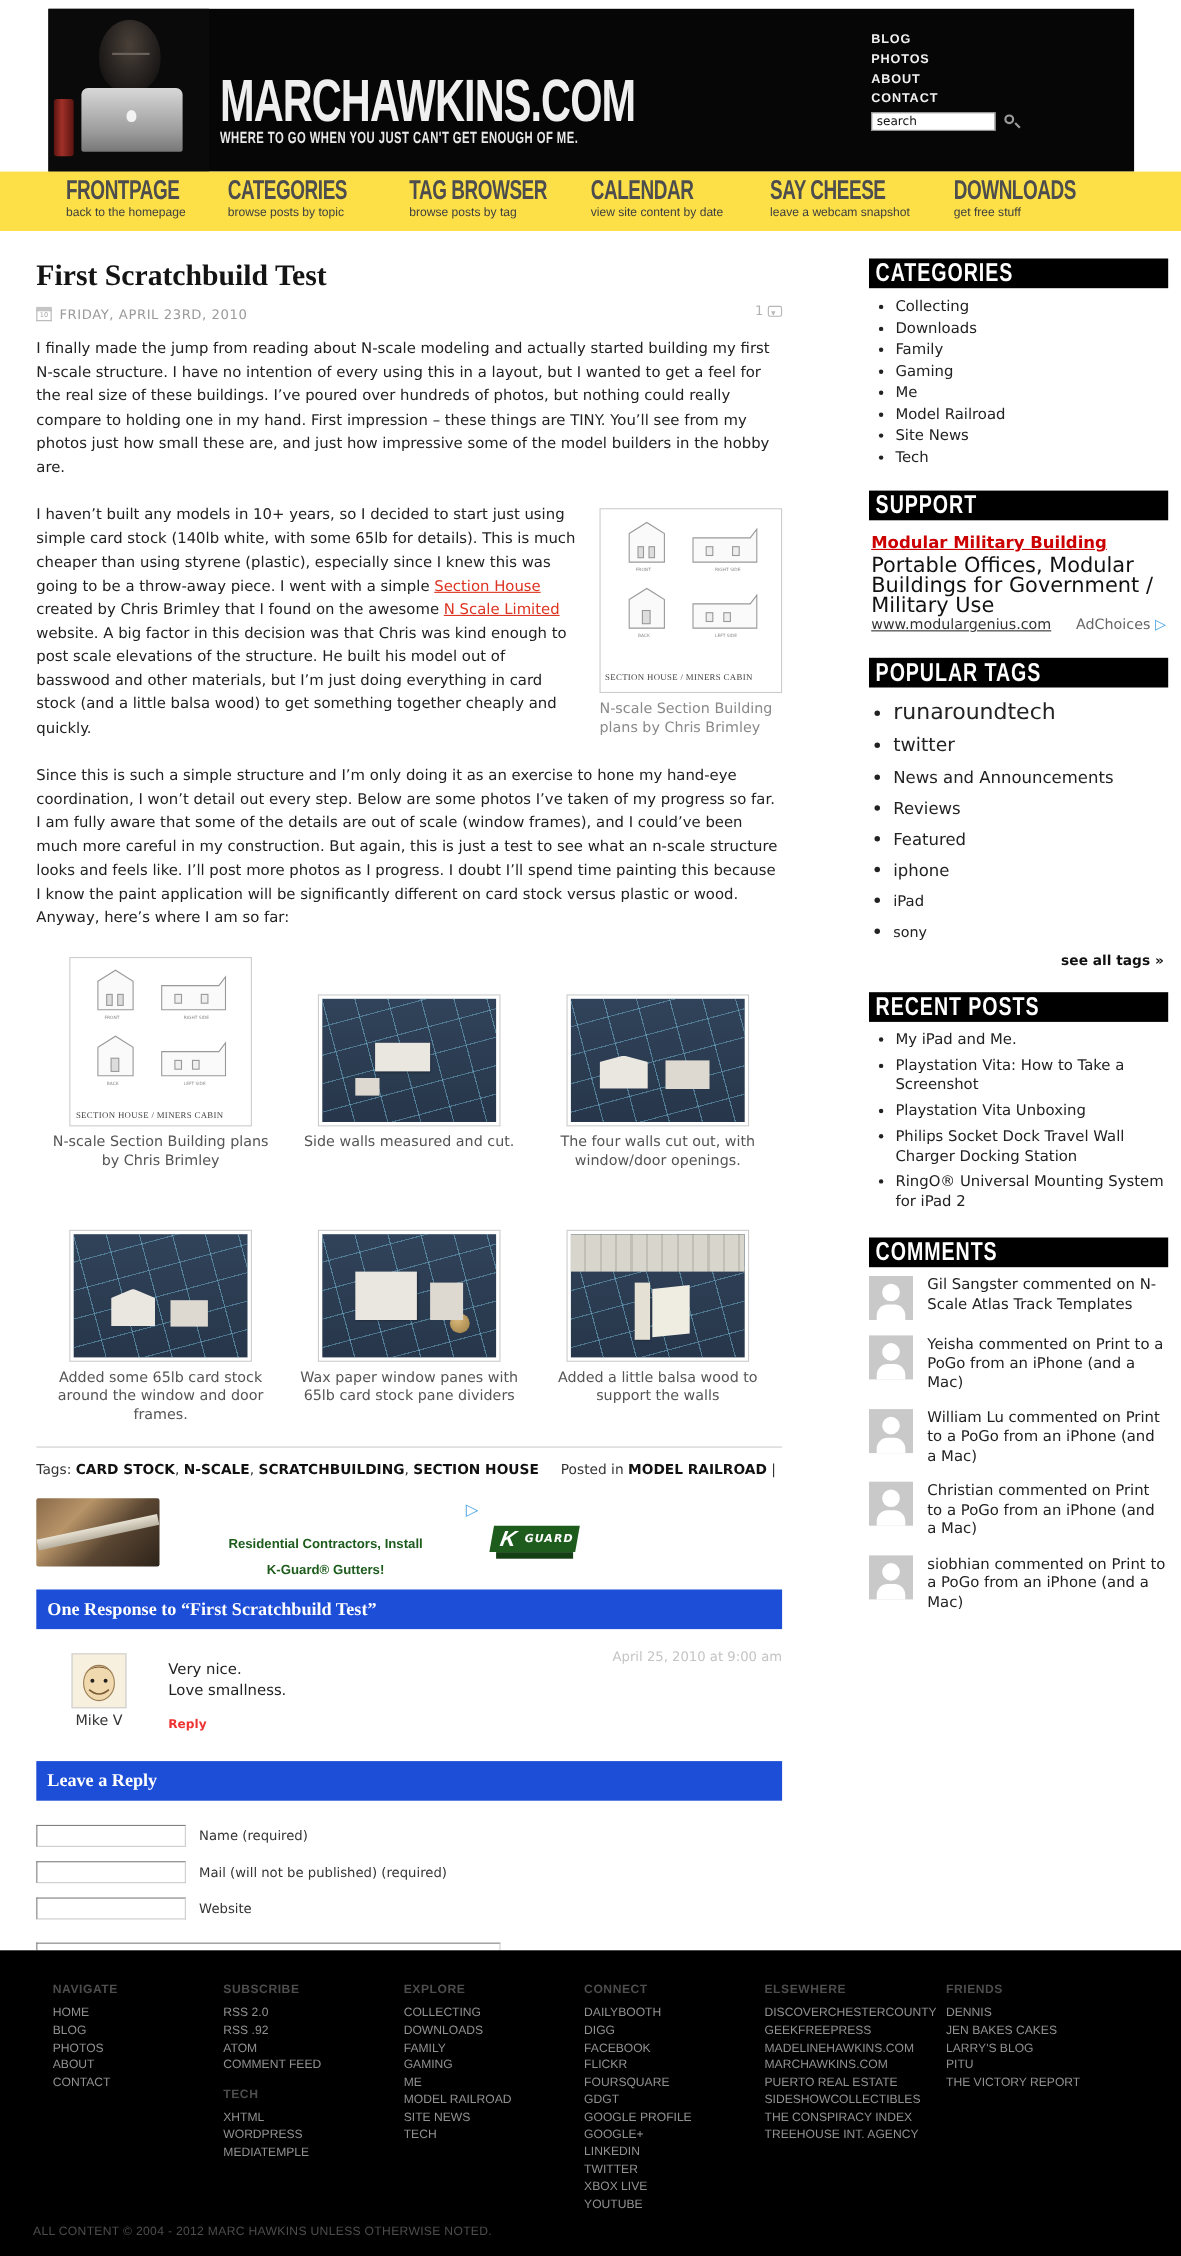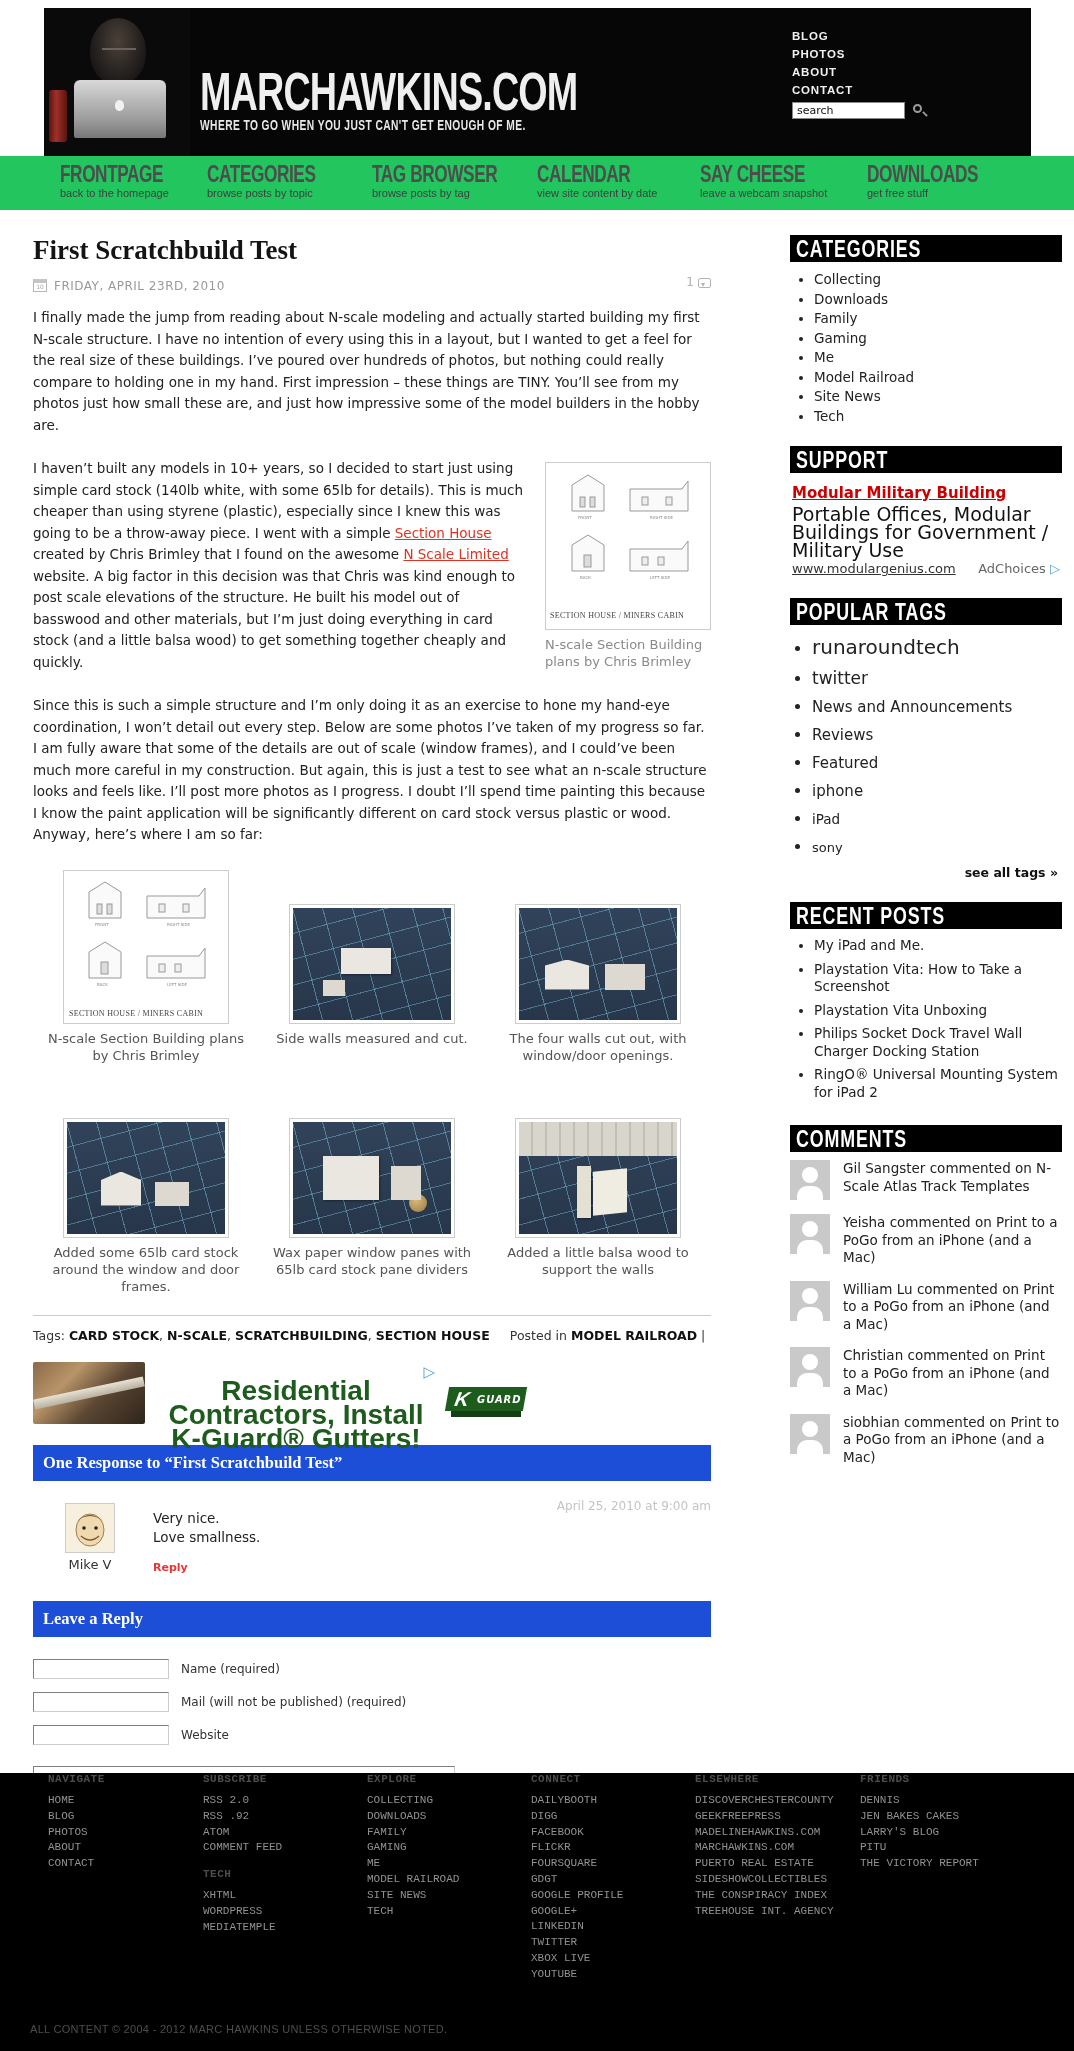--- a/index.html
+++ b/index.html
@@ -21,21 +21,21 @@
   .tagline { font-family:"Liberation Sans", sans-serif; font-weight:bold; font-size:12.5px; letter-spacing:0.5px; color:#e8e8e8; margin-top:4px; }
   .hright { position:absolute; left:748px; top:22px; width:200px; }
   .hlink { font-family:"Liberation Sans", sans-serif; font-weight:bold; font-size:11.5px; letter-spacing:0.8px; color:#f0f0f0; margin-bottom:6px; cursor:pointer; }
   .searchrow { margin-top:6px; display:flex; align-items:center; }
   .searchbox { width:113px; height:17px; border:1px solid #888; background:#fff; font-family:"DejaVu Sans", sans-serif; font-size:11px; color:#111; padding:1px 4px; }
   .mag { position:relative; width:14px; height:14px; margin-left:8px; }
   .mag .lens { position:absolute; left:0; top:0; width:9px; height:9px; border:2px solid #9a9a9a; border-radius:50%; }
   .mag .handle { position:absolute; left:9px; top:9px; width:6px; height:2px; background:#9a9a9a; transform:rotate(45deg); }
 
   
-  .navbar { position:relative; height:54px; background:#22c55e; }
+  .navbar { position:relative; height:54px; background:#fde047; }
   .nitem { position:absolute; top:7px; cursor:pointer; }
   .nlabel { font-family:"Liberation Sans", sans-serif; font-weight:bold; font-size:21px; line-height:22px; color:#4d4d4d; letter-spacing:-0.5px; }
   .nsub { font-family:"Liberation Sans", sans-serif; font-size:11px; color:#3e3e3e; margin-top:2px; }
 
   
   .content { position:relative; height:1563px; background:#fff; overflow:hidden; }
   .main { position:absolute; left:33px; top:25px; width:678px; }
   .posttitle { font-family:"Liberation Serif","DejaVu Serif", serif; font-weight:bold; font-size:27px; color:#141414; }
   .meta { position:relative; margin:9px 0 16px 0; height:16px; }
   .calicon { display:inline-block; vertical-align:middle; width:14px; height:13px; border:1px solid #b5b5b5; border-top:4px solid #c5c5c5; margin-right:7px; font-size:6px; color:#aaa; text-align:center; line-height:8px; }
@@ -81,21 +81,21 @@
   .tagshr { border:none; border-top:1px solid #ccc; margin:2px 0 12px 0; }
   .tagsrow { font-size:12.5px; color:#333; }
   .tagsrow .tlink { font-weight:bold; color:#111; cursor:pointer; }
   .tagsrow .postedin { margin-left:16px; }
   .tagsrow .cat { font-weight:bold; color:#111; cursor:pointer; }
 
   
   .adbanner { position:relative; width:520px; height:64px; margin:18px 0 4px 0; display:flex; align-items:center; cursor:pointer; }
   .adimg { width:112px; height:62px; background:linear-gradient(135deg,#8a6a4a 0%,#b89468 30%,#5a4632 60%,#2e241a 100%); border-radius:2px; position:relative; overflow:hidden; }
   .adimg::before { content:""; position:absolute; left:0; top:26px; width:112px; height:10px; background:linear-gradient(180deg,#e8e2d4,#b8b0a0); transform:rotate(-12deg); }
-  .adtext { flex:1; text-align:center; font-family:"Liberation Sans", sans-serif; font-weight:bold; font-size:28px; line-height:24px; color:#1d5c1d;margin-top:45px; }
+  .adtext { flex:1; text-align:center; font-family:"Liberation Sans", sans-serif; font-weight:bold; font-size:12px; line-height:24px; color:#1d5c1d;margin-top:45px; }
   .adlogo { position:relative; width:78px; height:30px; margin-right:28px; margin-top:18px; }
   .adlogo .kbox { position:absolute; left:0; top:0; width:78px; height:24px; background:#1d5c1d; transform:skewX(-10deg); color:#fff; font-family:"Liberation Sans", sans-serif; font-style:italic; font-weight:bold; font-size:20px; line-height:24px; text-align:left; padding-left:8px; }
   .adlogo .guard { position:absolute; left:30px; top:7px; color:#fff; font-size:10px; font-weight:bold; letter-spacing:1px; font-style:italic; }
   .adlogo .base { position:absolute; left:4px; top:24px; width:70px; height:6px; background:#143f14; }
   .adchoices-tri { position:absolute; right:118px; top:2px; color:#4aa3df; font-size:15px; }
 
   
   .blackbar { background:#1d4ed8; color:#fff; font-family:"Liberation Serif","DejaVu Serif", serif; font-weight:bold; font-size:16.5px; padding:8px 10px; margin-top:20px; }
 
   
@@ -136,21 +136,21 @@
   .rposts li { font-size:13.5px; line-height:17.5px; color:#222; margin-bottom:6px; }
   .rposts li a { color:#222; text-decoration:none; cursor:pointer; }
   .crow { display:flex; margin-bottom:14px; }
   .scavatar { flex:0 0 40px; width:40px; height:40px; background:#c9c9c9; position:relative; overflow:hidden; margin-right:13px; }
   .scavatar::before { content:""; position:absolute; left:12px; top:7px; width:16px; height:16px; border-radius:50%; background:#fff; }
   .scavatar::after { content:""; position:absolute; left:7px; top:26px; width:26px; height:18px; border-radius:10px 10px 0 0; background:#fff; }
   .sctext { font-size:13.5px; line-height:17.5px; color:#222; }
 
   
   .footer { position:relative; height:278px; background:#000; font-family:"Liberation Sans", sans-serif; }
-  .fcol { position:absolute; top:0;font-family:Liberation Mono, monospace; }
+  .fcol { position:absolute; top:30px; }
   .fhead { font-size:11px; font-weight:bold; color:#4d4d4d; letter-spacing:0.5px; margin-bottom:8px; }
   .flink { font-size:11px; color:#919191; line-height:15.8px; cursor:pointer; }
   .fsubhead { font-size:11px; font-weight:bold; color:#4d4d4d; letter-spacing:0.5px; margin:12px 0 8px 0; }
   .copyright { position:absolute; left:30px; bottom:16px; font-size:11px; color:#4d4d4d; letter-spacing:0.3px; }
 </style>
 </head>
 <body>
 
 <div class="page">
   <div class="topstrip"></div>

